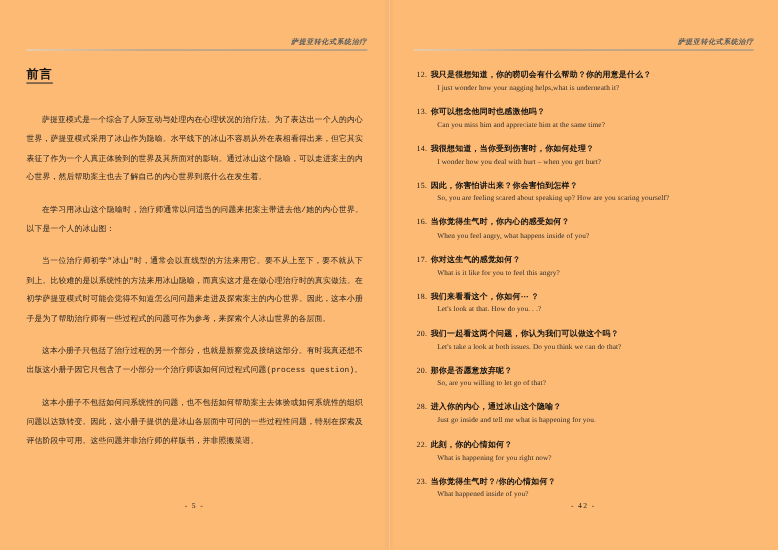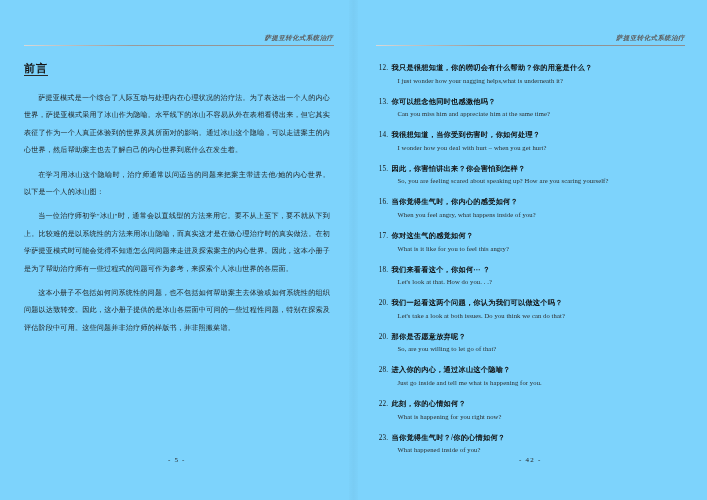--- a/index.html
+++ b/index.html
@@ -17,21 +17,21 @@
     position: relative;
     width: 707px;
     height: 500px;
     display: flex;
     background: #fdfdfd;
   }
   .page {
     position: relative;
     width: 353.5px;
     height: 500px;
-    background: #7dd3fc;
+    background: #fdba74;
     box-sizing: border-box;
     padding: 0;
   }
   .page-inner {
     position: absolute;
     left: 0;
     right: 0;
     top: 0;
     bottom: 0;
   }
@@ -78,23 +78,24 @@
     top: 90px;
     width: 306px;
   }
   .para {
     font-size: 7.1px;
     line-height: 17.4px;
     color: #1f1f1f;
     text-align: justify;
     text-justify: inter-ideograph;
     text-indent: 2em;
-    margin: 0 0 7px 0;
+    margin: 12px 0 7px 0;
     letter-spacing: 0.18px;
     word-break: break-all;
+    font-family: Liberation Mono, monospace;
   }
 
   
   .qa-col {
     position: absolute;
     left: 22px;
     top: 62px;
     width: 312px;
   }
   .qa-item {
@@ -162,20 +163,21 @@
     <div class="page-inner">
       <div class="running-head">萨提亚转化式系统治疗</div>
       <div class="head-rule"></div>
 
       <div class="section-title">前言</div>
 
       <div class="body-col">
         <p class="para">萨提亚模式是一个综合了人际互动与处理内在心理状况的治疗法。为了表达出一个人的内心世界，萨提亚模式采用了冰山作为隐喻。水平线下的冰山不容易从外在表相看得出来，但它其实表征了作为一个人真正体验到的世界及其所面对的影响。通过冰山这个隐喻，可以走进案主的内心世界，然后帮助案主也去了解自己的内心世界到底什么在发生着。</p>
         <p class="para">在学习用冰山这个隐喻时，治疗师通常以问适当的问题来把案主带进去他/她的内心世界。以下是一个人的冰山图：</p>
         <p class="para">当一位治疗师初学"冰山"时，通常会以直线型的方法来用它。要不从上至下，要不就从下到上。比较难的是以系统性的方法来用冰山隐喻，而真实这才是在做心理治疗时的真实做法。在初学萨提亚模式时可能会觉得不知道怎么问问题来走进及探索案主的内心世界。因此，这本小册子是为了帮助治疗师有一些过程式的问题可作为参考，来探索个人冰山世界的各层面。</p>
+        <p class="para">这本小册子只包括了治疗过程的另一个部分，也就是新察觉及接纳这部分。有时我真还想不出版这小册子因它只包含了一小部分一个治疗师该如何问过程式问题(process question)。</p>
         <p class="para">这本小册子不包括如何问系统性的问题，也不包括如何帮助案主去体验或如何系统性的组织问题以达致转变。因此，这小册子提供的是冰山各层面中可问的一些过程性问题，特别在探索及评估阶段中可用。这些问题并非治疗师的样版书，并非照搬菜谱。</p>
       </div>
 
       <div class="folio">- 5 -</div>
     </div>
   </div>
 
   <div class="page page-right">
     <div class="page-inner">
       <div class="running-head">萨提亚转化式系统治疗</div>

